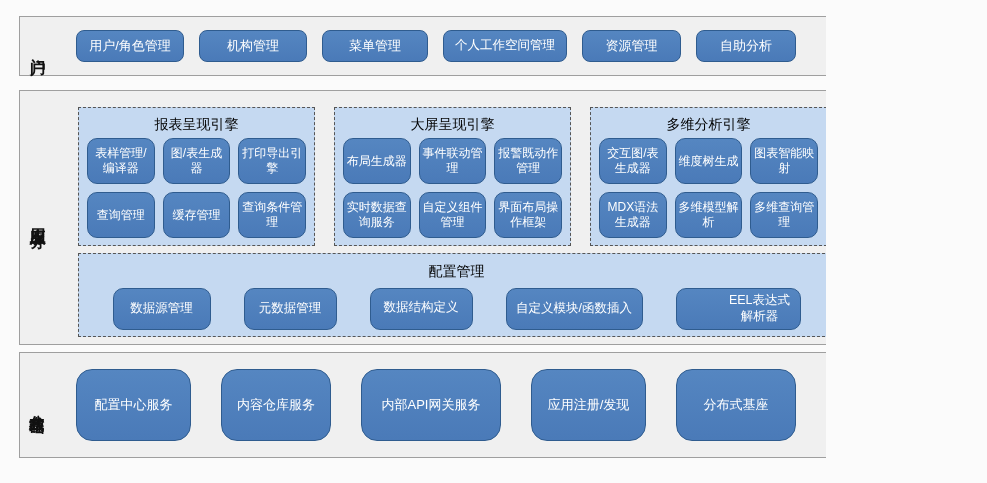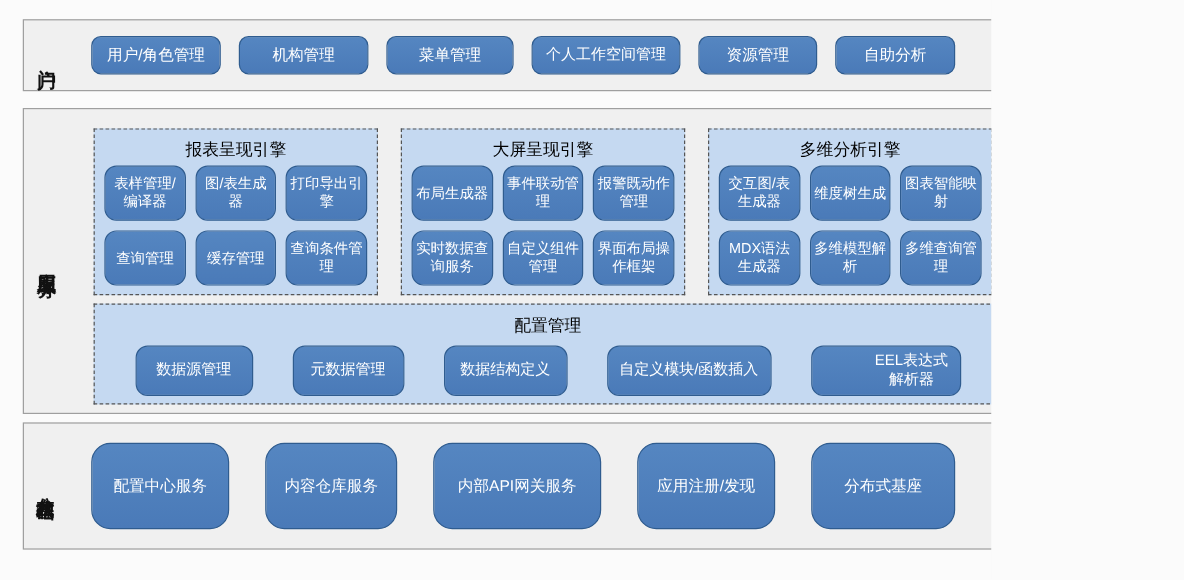--- a/index.html
+++ b/index.html
@@ -53,21 +53,21 @@
   .engine-grid { display:grid; grid-template-columns:repeat(3,1fr); gap:8px; margin-top:3px; }
   .engine-grid .btn { height:46px; font-size:12px; border-radius:10px; padding:1px 2px; }
 
   
   .config { position:absolute; left:58px; top:162px; width:757px; height:84px; }
   .config .group-title { margin-top:6px; }
   .config-row { display:flex; justify-content:center; gap:33px; margin-top:6px; }
   .config-row .btn { height:42px; font-size:12.5px; border-radius:10px; }
   .config-row .btn:nth-child(1){ width:98px; }
   .config-row .btn:nth-child(2){ width:93px; }
-  .config-row .btn:nth-child(3){ width:103px; }
+  .config-row .btn:nth-child(3){ width:103px;font-family:Liberation Mono, monospace; }
   .config-row .btn:nth-child(4){ width:137px; }
   .config-row .btn:nth-child(5){ width:125px;padding-left:47px; }
 
   
   .dist-row { position:absolute; left:56px; top:50%; transform:translateY(-50%); display:flex; gap:30px; }
   .dist-row .btn { height:72px; border-radius:16px; font-size:13px; }
   .dist-row .btn:nth-child(1){ width:115px; }
   .dist-row .btn:nth-child(2){ width:110px; }
   .dist-row .btn:nth-child(3){ width:140px;text-align:center; }
   .dist-row .btn:nth-child(4){ width:115px; }

